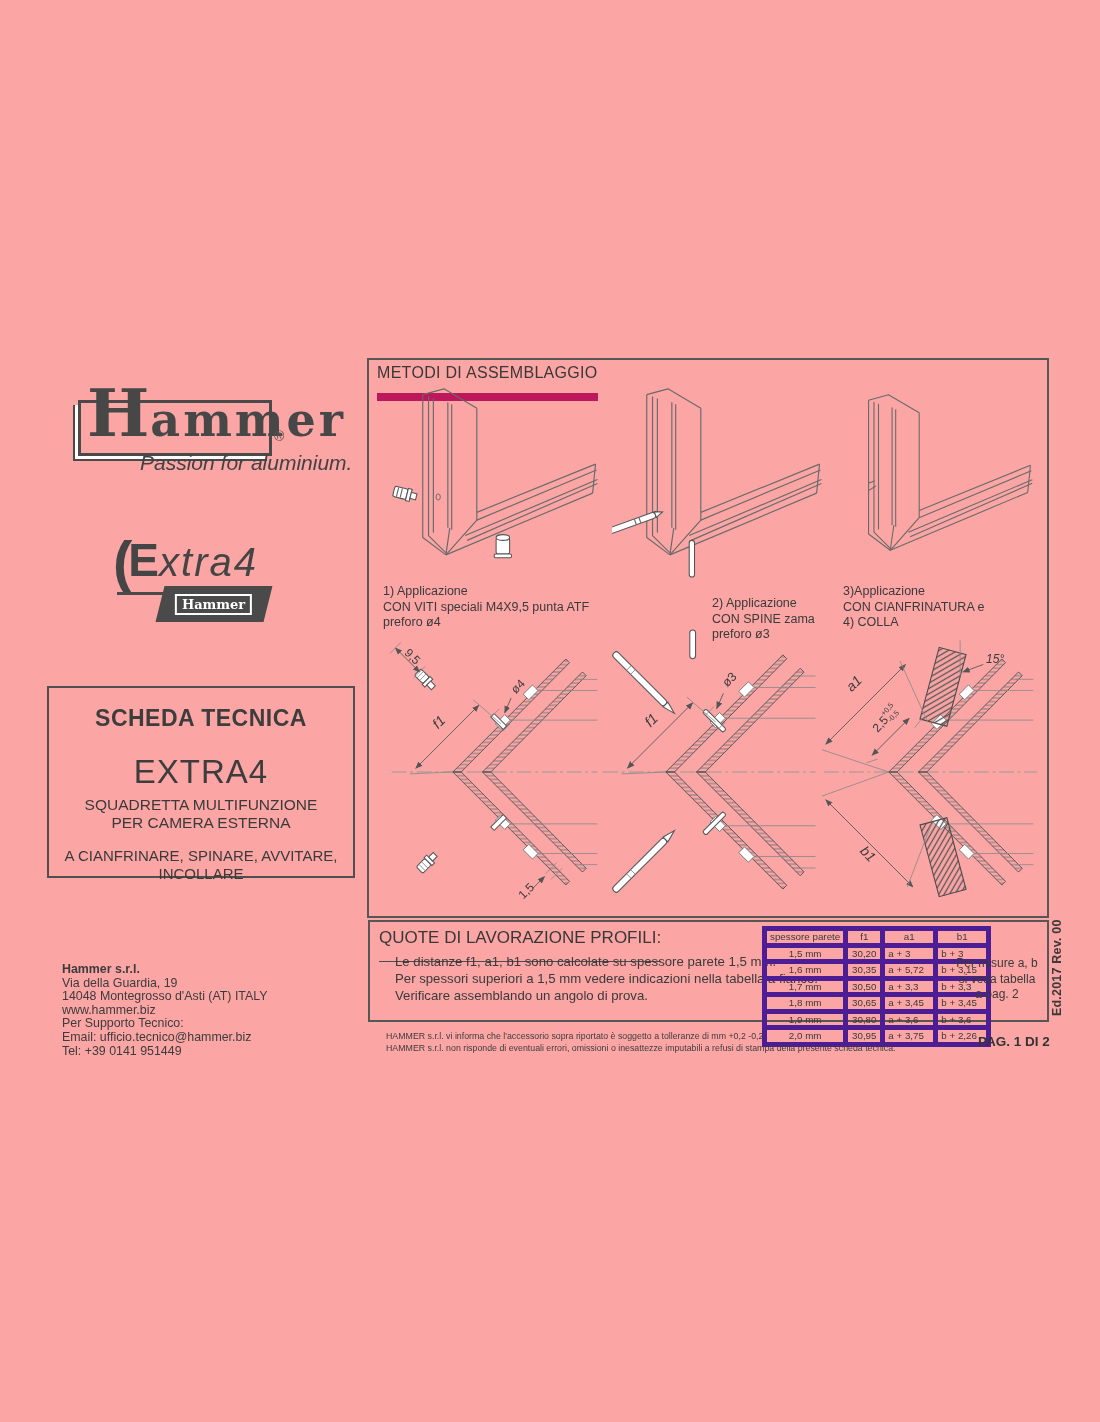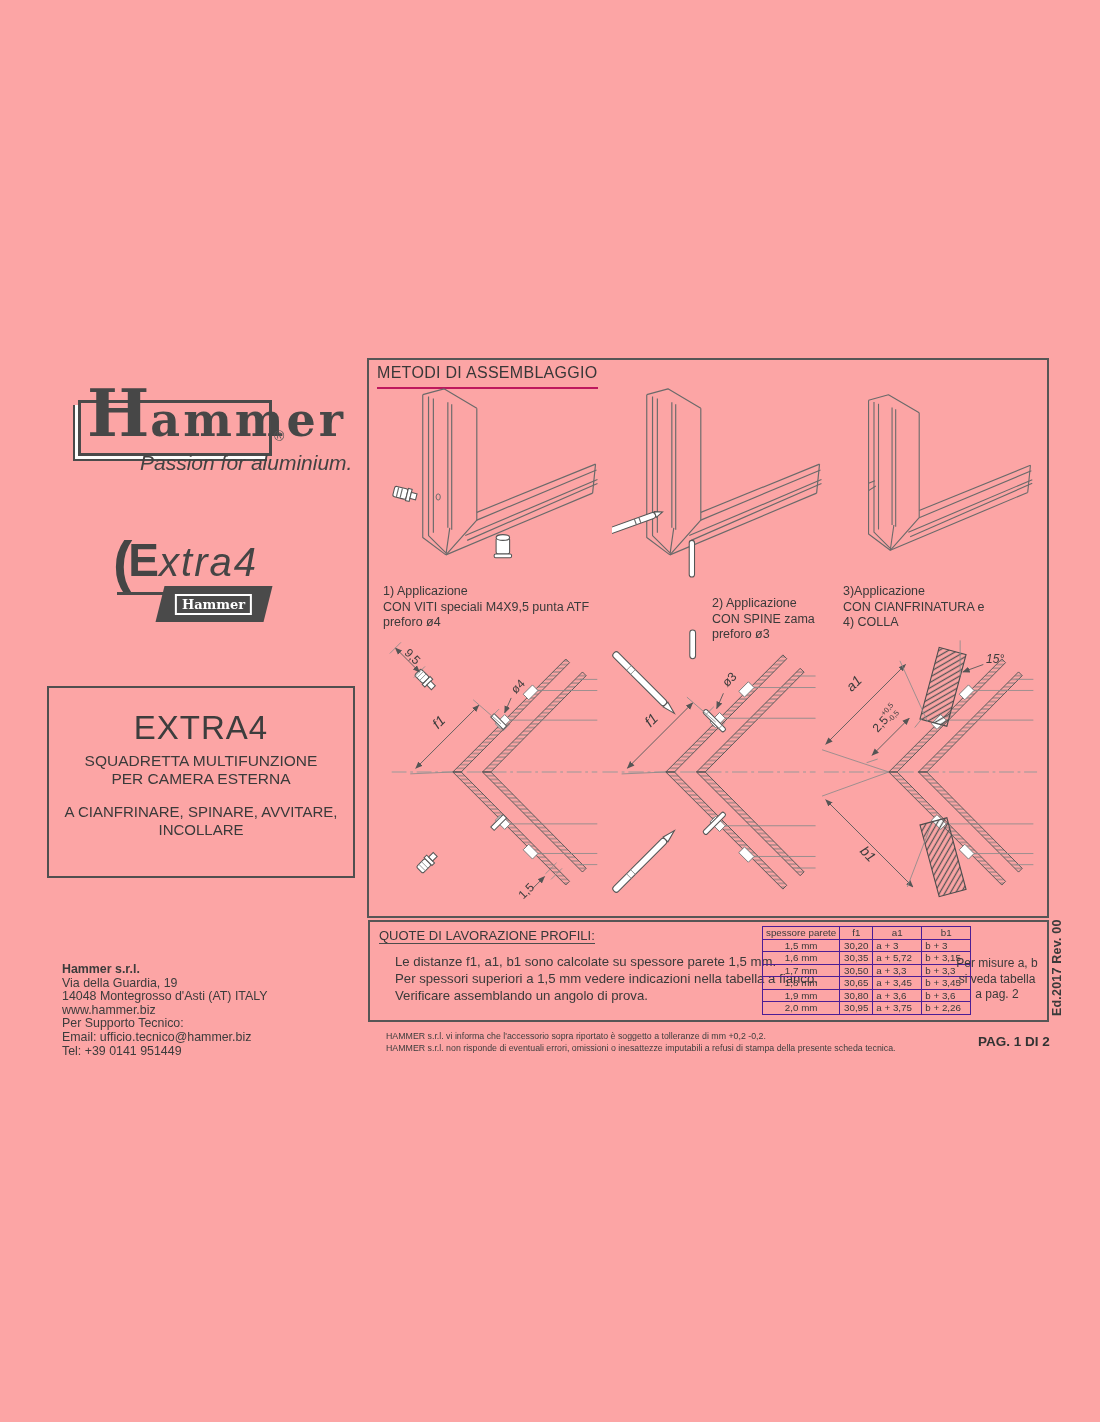--- a/index.html
+++ b/index.html
@@ -37,33 +37,33 @@
   .tb-feat{font-size:15px;line-height:18px;}
   .tb-feat1{margin-top:15px;}
 
   
   .company{position:absolute;left:62px;top:963px;font-size:12.4px;line-height:13.6px;color:#3c3c3c;}
   .company .c-name{font-weight:bold;}
 
   
   .main-box{position:absolute;left:367px;top:358px;width:678px;height:556px;border:2px solid #565656;}
   .section-title{display:inline-block;margin:4px 0 0 8px;font-size:16px;color:#383838;
-    border-bottom:2px solid #be185d;padding-bottom:5px;letter-spacing:.3px;}
+    border-bottom:8px solid #be185d;padding-bottom:11px;letter-spacing:.3px;}
   .caption{position:absolute;font-size:12.5px;line-height:15.5px;color:#3a3a3a;}
   .cap1{left:383px;top:584px;width:240px;}
   .cap2{left:712px;top:596px;width:200px;}
   .cap3{left:843px;top:584px;width:180px;}
 
   
   .quote-box{position:absolute;left:368px;top:920px;width:677px;height:98px;border:2px solid #565656;}
-  .q-title{display:inline-block;margin:6px 8px 0 9px;font-size:13px;border-bottom:1.5px solid #4c4c4c;
-    padding-bottom:0;color:#383838;}
+  .q-title{display:inline-block;margin:6px 8px 0 9px;font-size:17px;border-bottom:1.5px solid #4c4c4c;
+    padding-bottom:13px;color:#383838;}
   .q-body{position:absolute;left:395px;top:953px;font-size:13.2px;line-height:17px;color:#3a3a3a;}
   .dim-table{position:absolute;left:762px;top:926px;border-collapse:collapse;font-size:9.8px;color:#3a3a3a;}
-  .dim-table th,.dim-table td{border:1px solid #4c1d95;height:11.5px;padding:0 3px;
+  .dim-table th,.dim-table td{border:5px solid #4c1d95;height:11.5px;padding:0 3px;
     font-weight:normal;text-align:center;white-space:nowrap;}
   .dim-table .c-sp{width:68px;} .dim-table .c-f1{width:26px;}
   .dim-table .c-a1{width:42px;} .dim-table .c-b1{width:42px;}
   .dim-table td.lft{text-align:left;}
   .side-note{position:absolute;left:956px;top:956px;width:82px;text-align:center;
     font-size:12px;line-height:15.5px;color:#3a3a3a;}
   .edition{position:absolute;left:1050px;top:1016px;width:102px;transform:rotate(-90deg);
     transform-origin:0 0;font-size:12.5px;font-weight:bold;letter-spacing:.2px;color:#3a3a3a;}
 
   
@@ -110,20 +110,21 @@
   <div class="reg-mark">®</div>
   <div class="tagline">Passion for aluminium.</div>
 
   <div class="e4-top"><span class="e4-paren">(</span><span class="e4-e">E</span><span class="e4-rest">xtra4</span></div>
   <div class="e4-tail"></div>
   <div class="e4-bar">
     <span class="e4-mini">Hammer</span>
   </div>
 
   <div class="title-box">
+    <div class="tb-heading">SCHEDA TECNICA</div>
     <div class="tb-product">EXTRA4</div>
     <div class="tb-sub tb-sub1">SQUADRETTA MULTIFUNZIONE</div>
     <div class="tb-sub">PER CAMERA ESTERNA</div>
     <div class="tb-feat tb-feat1">A CIANFRINARE, SPINARE, AVVITARE,</div>
     <div class="tb-feat">INCOLLARE</div>
   </div>
 
   <div class="company">
     <div class="c-name">Hammer s.r.l.</div>
     <div>Via della Guardia, 19</div>

